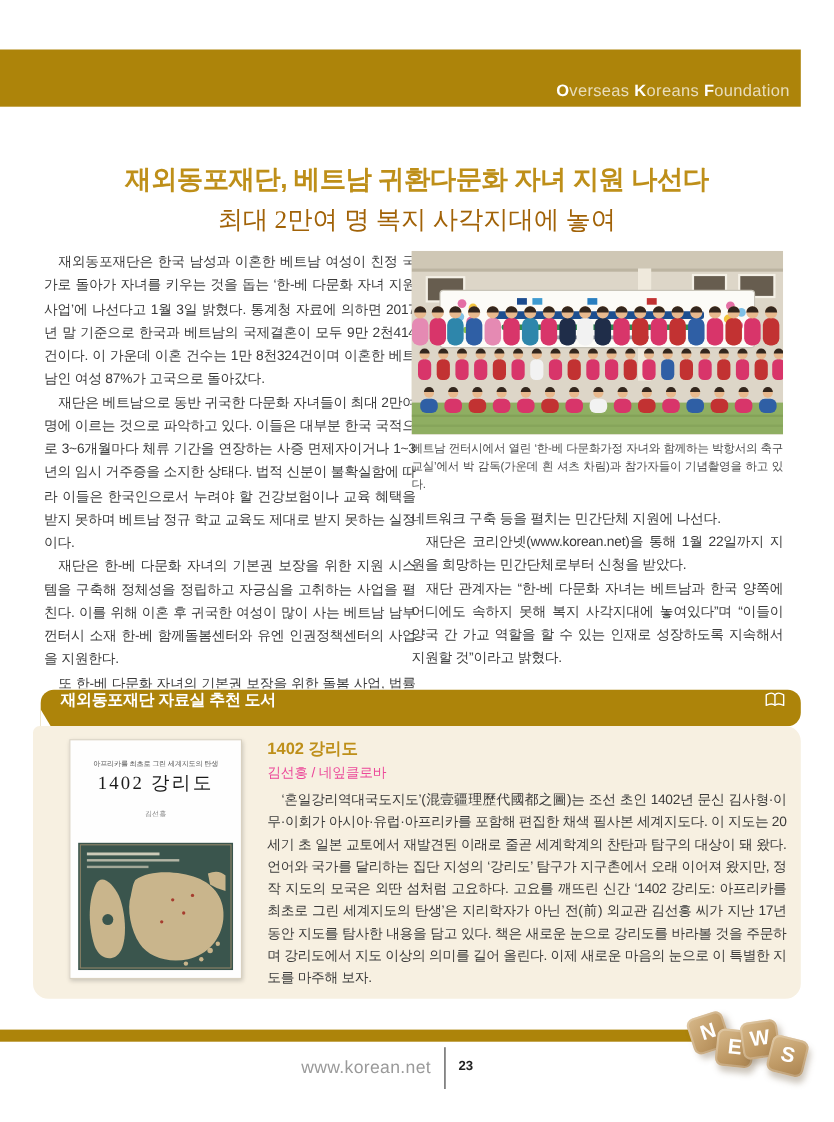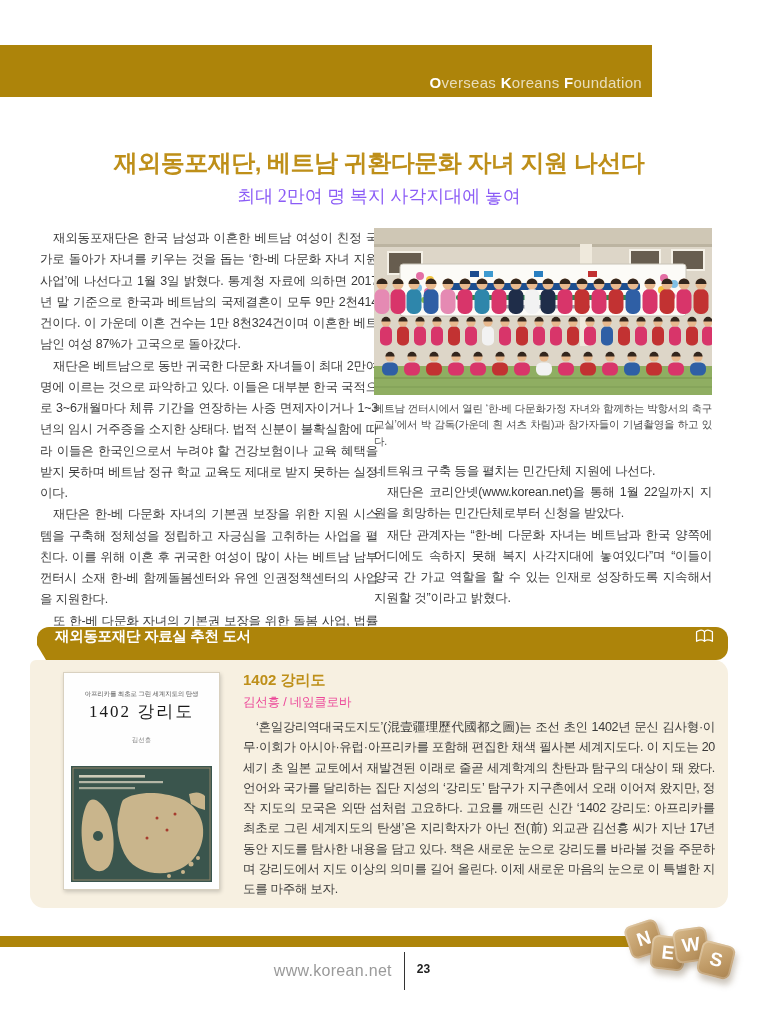--- a/index.html
+++ b/index.html
@@ -1,29 +1,29 @@
 <!DOCTYPE html>
 <html><head>
 <meta charset="utf-8">
 <style>
   html,body{margin:0;padding:0;background:#ffffff;}
   .page{position:relative;width:758px;height:1020px;background:#fff;overflow:hidden;
         font-family:"Liberation Sans","DejaVu Sans",sans-serif;color:#333;}
 
   
-  .top-banner{position:absolute;left:0;top:45px;width:652px;height:52px;background:#AD840A;
+  .top-banner{position:absolute;left:0;top:45px;width:728px;height:52px;background:#AD840A;
               display:flex;align-items:flex-end;justify-content:flex-end;padding:0 10px 6px 0;box-sizing:border-box;}
   .brand{font-size:15px;color:rgba(255,255,255,.72);letter-spacing:.3px;}
   .brand b{color:#ffffff;font-weight:700;}
 
   
   .headline{position:absolute;left:0;top:147px;width:100%;text-align:center;
             font-size:24px;font-weight:700;color:#BE8F19;letter-spacing:-0.5px;}
   .subhead{position:absolute;left:0;top:184px;width:100%;text-align:center;
-           font-family:"Liberation Serif","DejaVu Serif",serif;font-size:18px;color:#8b5cf6;}
+           font-family:"Liberation Serif","DejaVu Serif",serif;font-size:23px;color:#a16207;}
 
   
   .col{position:absolute;top:228px;width:338px;font-size:12.5px;line-height:1.7;
        text-align:justify;color:#3a3a3a;letter-spacing:-0.2px;}
   .col-left{left:40px;height:398px;overflow:hidden;}
   .col-right{left:374px;height:398px;overflow:hidden;}
   .para{margin:0 0 0 0;}
   .para.indent{text-indent:13px;}
 
   .photo-wrap{width:338px;height:167px;overflow:hidden;background:#ddd6c8;}

